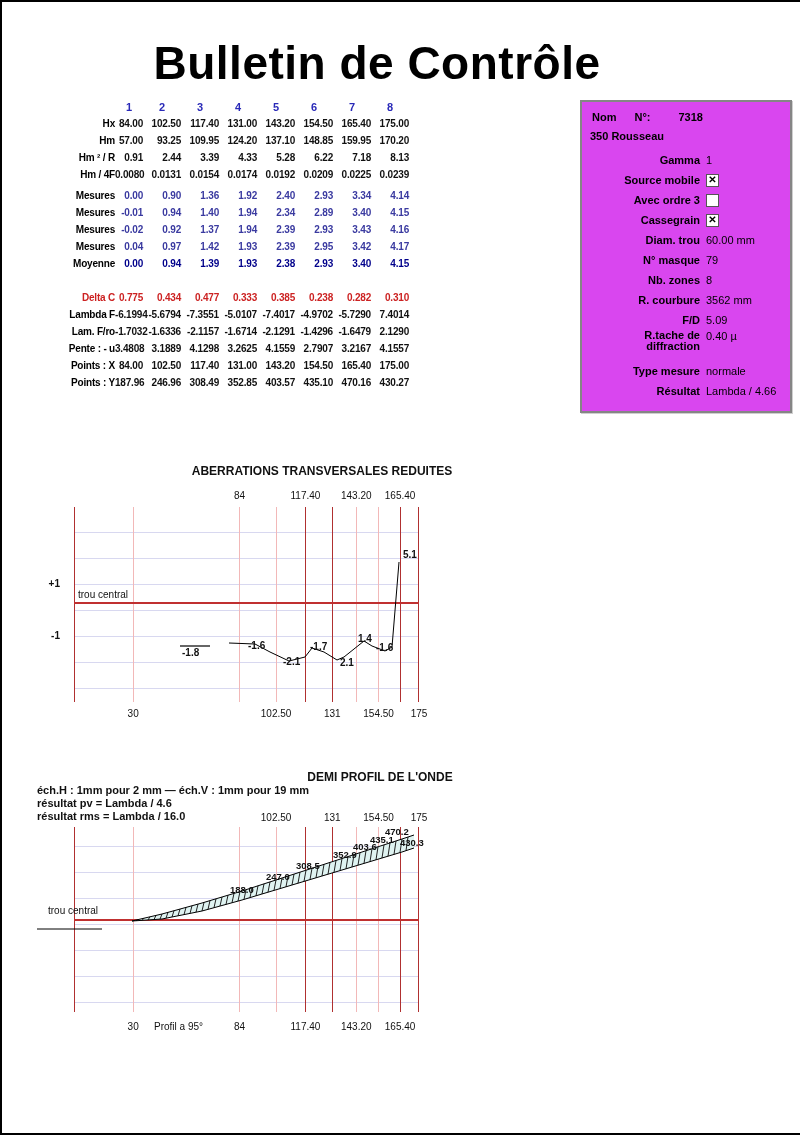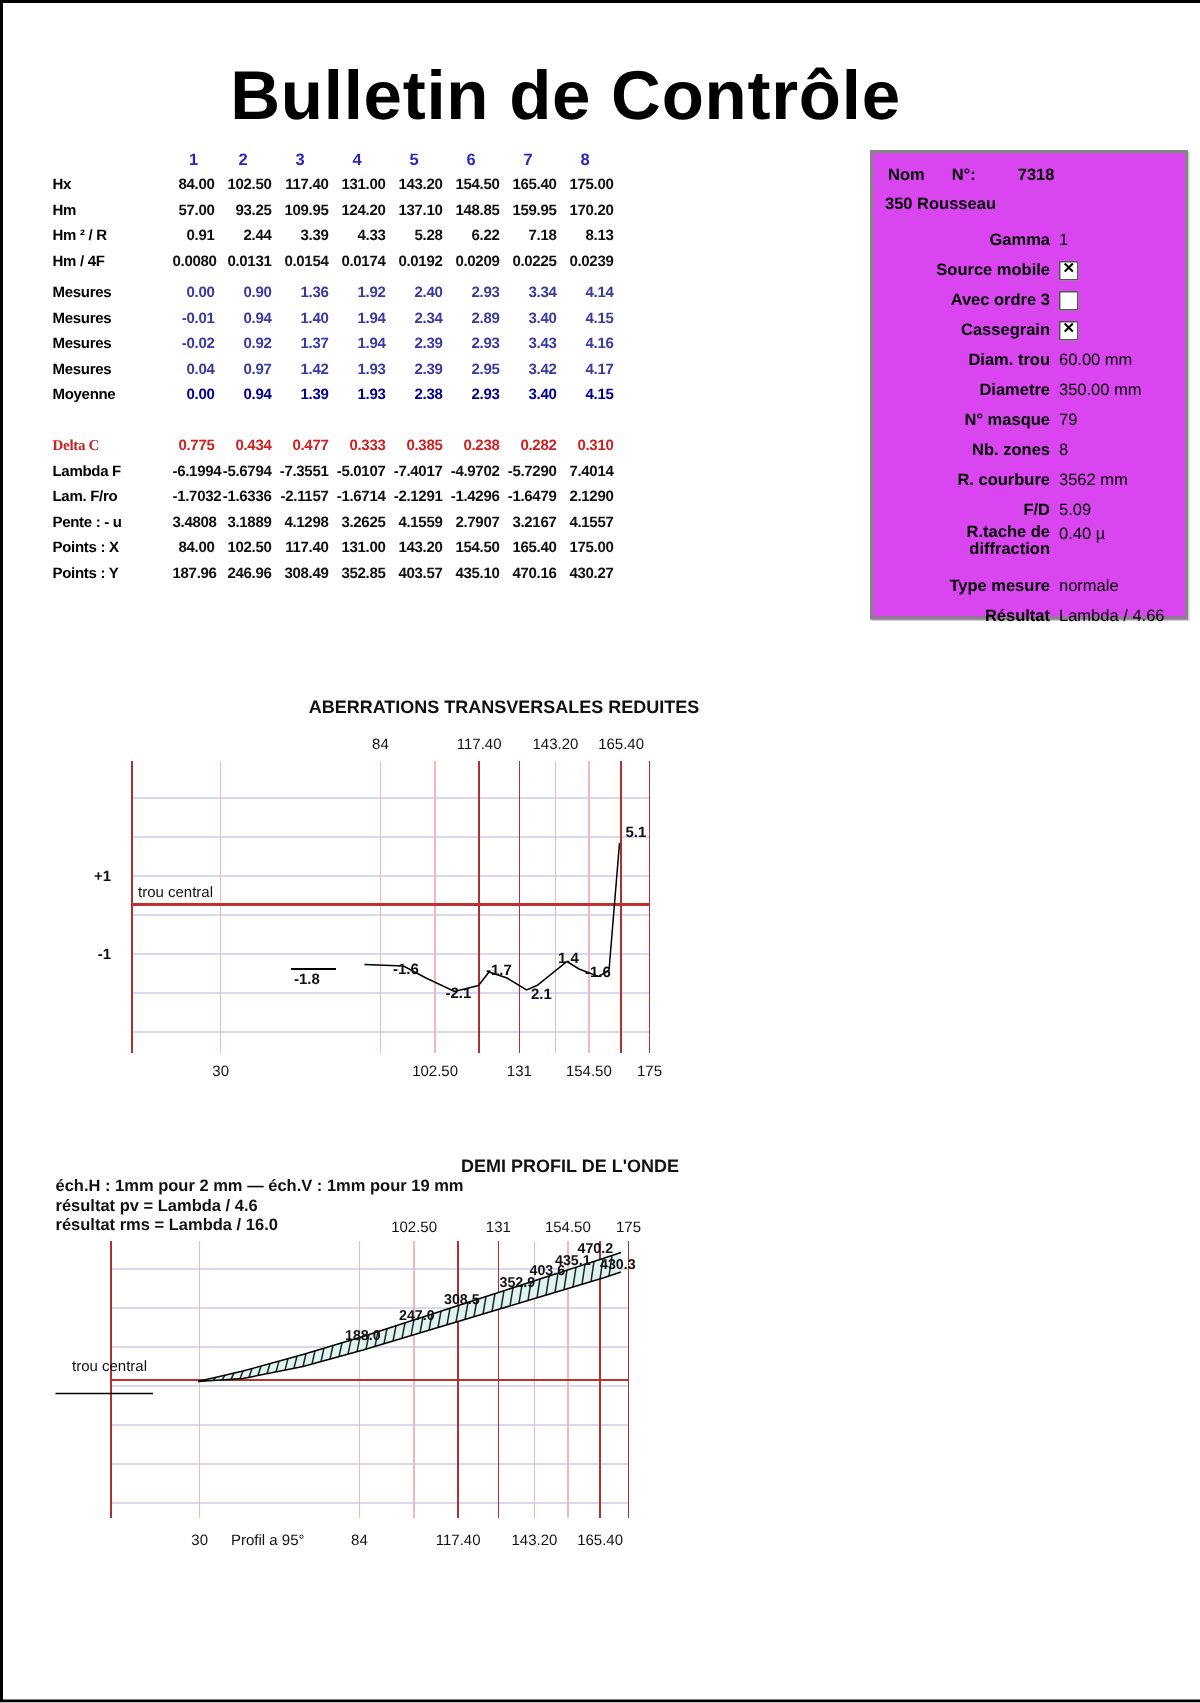--- a/index.html
+++ b/index.html
@@ -10,50 +10,50 @@
   }
   .title {
     position:absolute; top:34px; left:0; width:750px; margin:0;
     text-align:center; font-size:46px; font-weight:bold; letter-spacing:0.5px;
   }
   
   .mtable { position:absolute; left:33px; top:96px; font-size:10px; font-weight:bold; letter-spacing:-0.2px; }
   .trow { display:flex; height:17px; align-items:center; }
   .trow.spacer { height:17px; }
   .trow.spacer.small { height:4px; }
-  .tlabel { width:80px; text-align:left; white-space:nowrap; color:#000; }
+  .tlabel { width:80px; text-align:right; white-space:nowrap; color:#000; }
   .tcell { width:38px; text-align:right; white-space:nowrap; }
   .tcell.first { width:28px; }
   .thead .tcell { text-align:center; color:#2929b8; font-size:11px; }
   .v-plain { color:#111; }
   .v-measure { color:#3a3aa0; }
   .v-mean { color:#00008b; }
   .v-delta { color:#cc2222; }
-  .l-delta { color:#cc2222;font-family:Liberation Serif, serif; }
+  .l-delta { color:#cc2222; }
   
   .panel {
     position:absolute; left:578px; top:98px; width:208px; height:309px;
     border:2px solid #858585; background:#d946ef; font-size:11px;
     box-shadow:1px 1px 0 #cfcfcf;
   }
   .prow { display:flex; align-items:center; height:20px; }
   .prow.tall { height:31px; align-items:flex-start; }
   .plabel { width:118px; text-align:right; font-weight:bold; padding-right:6px; white-space:pre-line; line-height:11px; }
   .pvalue { white-space:nowrap; }
   .panel-head { display:flex; height:22px; align-items:center; font-weight:bold; padding:4px 0 0 10px; }
   .panel-head .no { margin-left:18px; }
   .panel-head .noval { margin-left:28px; }
   .panel-name { font-weight:bold; padding:2px 0 4px 8px; height:16px; }
   .cb {
     display:inline-block; width:11px; height:11px; border:1px solid #555;
     background:#fff; text-align:center; line-height:10px; font-size:10px; font-weight:bold;
   }
   
   .chart { position:absolute; }
-  #chart1 { left:44px; top:455px; width:440px; height:275px; }
+  #chart1 { left:30px; top:455px; width:440px; height:275px; }
   #chart2 { left:30px; top:765px; width:440px; height:285px; }
   svg text { font-family:"Liberation Sans", sans-serif; }
 </style>
 </head>
 <body>
 
 <div class="page">
   <h1 class="title">Bulletin de Contrôle</h1>
   <div class="mtable" id="mtable">
       <div class="trow thead">
@@ -254,24 +254,20 @@
         <div class="plabel">Avec ordre 3</div>
         <span class="cb"></span>
       </div>
       <div class="prow">
         <div class="plabel">Cassegrain</div>
         <span class="cb">✕</span>
       </div>
       <div class="prow">
         <div class="plabel">Diam. trou</div>
         <div class="pvalue">60.00 mm</div>
-      </div>
-      <div class="prow">
-        <div class="plabel">Diametre</div>
-        <div class="pvalue">350.00 mm</div>
       </div>
       <div class="prow">
         <div class="plabel">N° masque</div>
         <div class="pvalue">79</div>
       </div>
       <div class="prow">
         <div class="plabel">Nb. zones</div>
         <div class="pvalue">8</div>
       </div>
       <div class="prow">

